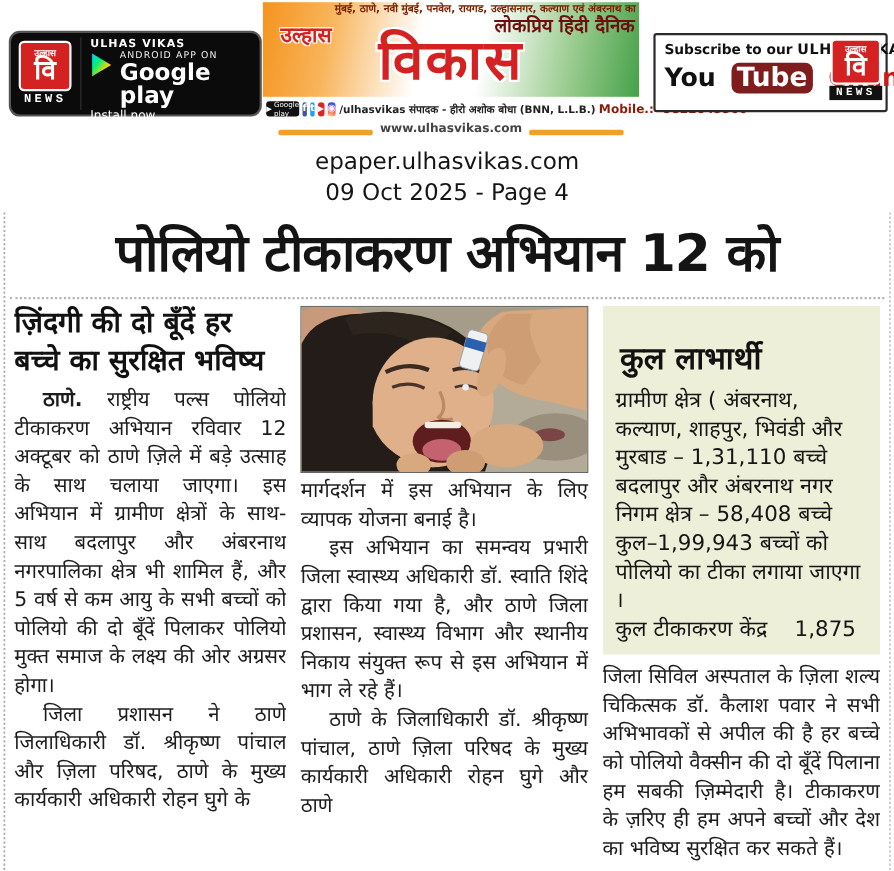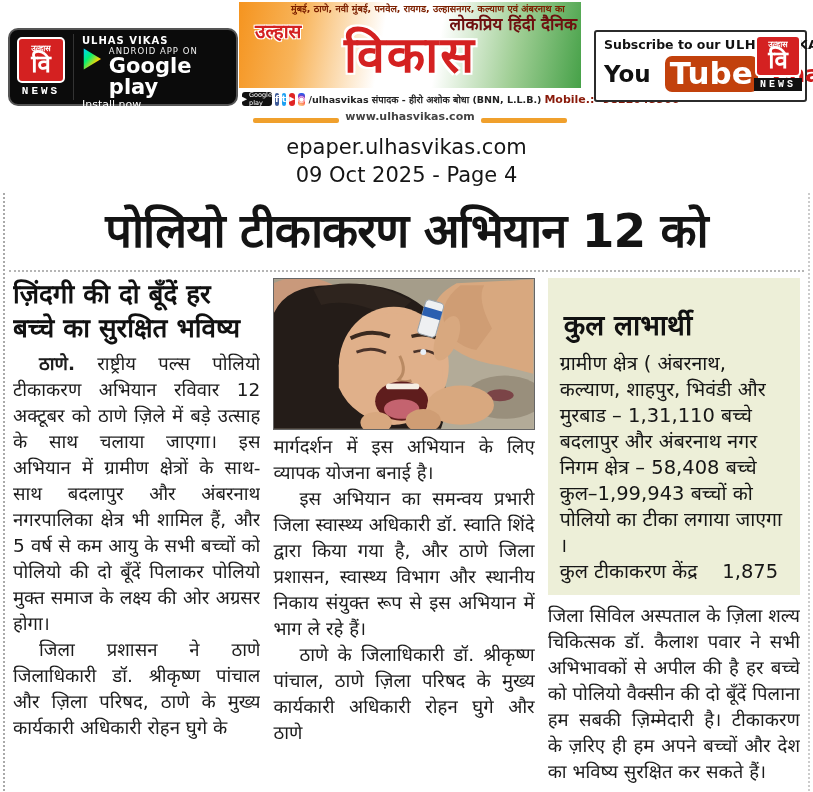--- a/index.html
+++ b/index.html
@@ -40,21 +40,21 @@
   .masthead {
     position: absolute; left: 239px; top: 2px; width: 342px; height: 124px;
     display: flex; flex-direction: column;
   }
   .tricolor {
     position: relative; height: 86px;
     background: linear-gradient(100deg,#f5941f 0%,#f8b45a 18%,#ffffff 42%,#ffffff 58%,#9fce94 80%,#46a148 100%);
   }
   .coverage {
     font-size: 9.5px; font-weight: bold; color: #7c2000;
-    padding: 2px 3px 0 52px; line-height: 1.15;
+    text-align: right; padding: 2px 3px 0 52px; line-height: 1.15;
   }
   .tagline {
     font-size: 17px; font-weight: bold; color: #6e0f0f;
     text-align: right; padding-right: 4px; line-height: 1.1;
   }
   .logo-top {
     position: absolute; left: 16px; top: 16px;
     font-size: 19px; font-weight: bold; color: #d42121;
     text-shadow: -1px -1px 0 #fff, 1px -1px 0 #fff, -1px 1px 0 #fff, 1px 1px 0 #fff;
   }
@@ -86,21 +86,21 @@
   
   .yt-badge {
     position: absolute; left: 594px; top: 30px; width: 213px; height: 72px;
     background: #fff; border: 2px solid #2b2b2b; border-radius: 3px;
     padding: 5px 52px 5px 8px;
   }
   .yt-line1 { font-size: 12.5px; font-weight: bold; color: #111; white-space: nowrap; }
   .yt-line1 .brand { font-size: 13px; letter-spacing: 0.5px; }
   .yt-line2 { display: flex; align-items: center; gap: 14px; margin-top: 4px; }
   .yt-you { font-size: 23px; font-weight: bold; color: #111; }
-  .yt-tube { background: #c2410c; color: #fff; font-size: 31px; font-weight: bold; border-radius: 7px; padding: 0 5px; line-height: 1.15; }
+  .yt-tube { background: #7f1d1d; color: #fff; font-size: 24px; font-weight: bold; border-radius: 7px; padding: 0 5px; line-height: 1.15; }
   .yt-channel { font-size: 23px; font-weight: bold; color: #cc1a1a; }
   .yt-badge .uv-logo { position: absolute; right: 2px; top: 3px; width: 50px; }
   .yt-badge .uv-logo .red-sq { width: 46px; height: 42px; }
   .yt-badge .uv-logo .news { color: #fff; background: #111; width: 48px; text-align: center; font-size: 10px; padding: 1px 0; margin-top: 1px; }
 
   
   .meta { text-align: center; padding-top: 4px; line-height: 1.32; }
   .meta div { font-size: 21px; color: #151515; }
 
   

